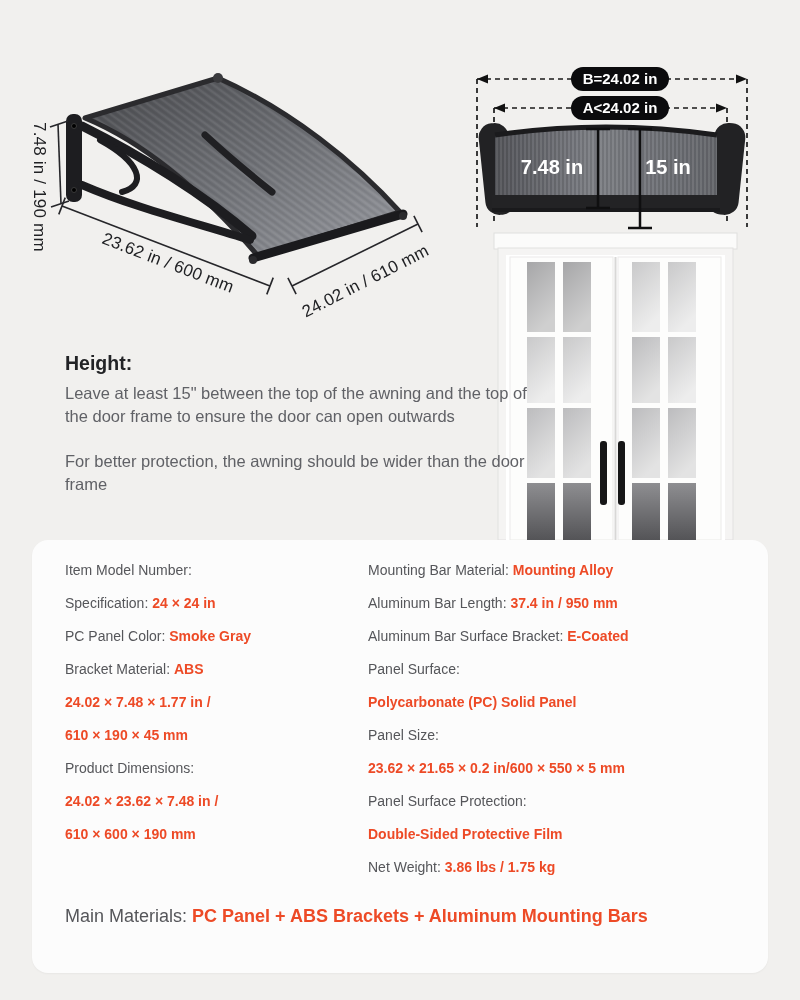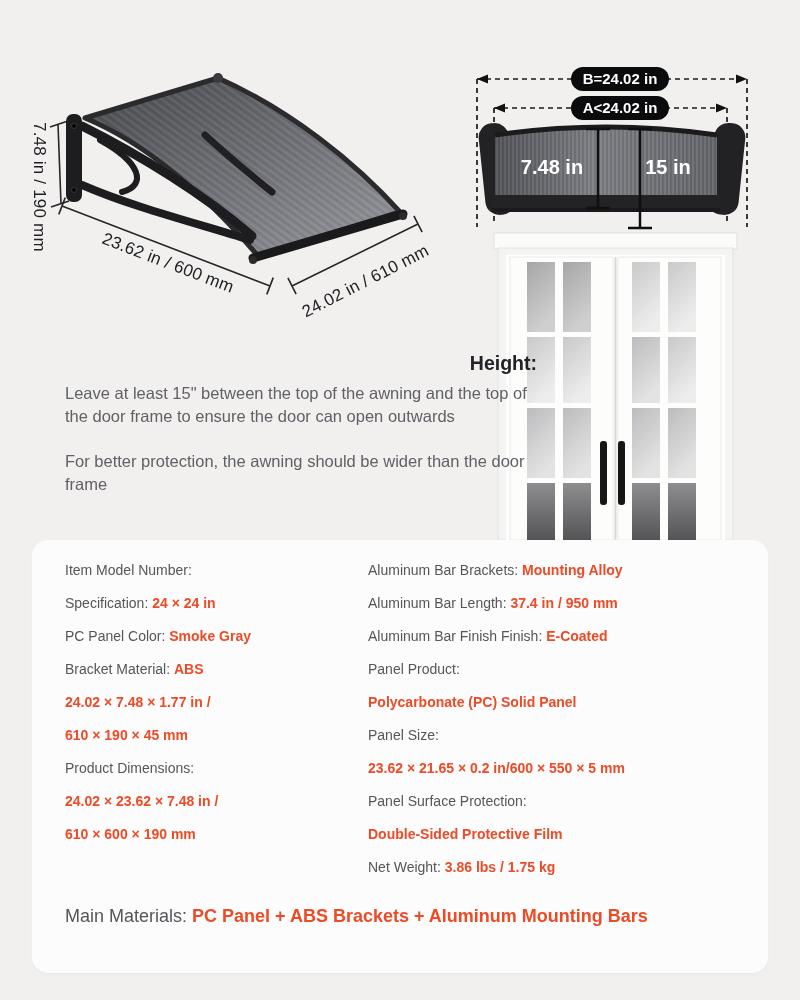--- a/index.html
+++ b/index.html
@@ -7,21 +7,21 @@
     position:relative;width:800px;height:1000px;overflow:hidden;
     background:#f1f0ee;font-family:"Liberation Sans",sans-serif;
   }
   svg{position:absolute;display:block;}
   .iso-svg{left:0;top:40px;}
   .front-svg{left:440px;top:55px;}
   .dimtext{font-family:"Liberation Sans",sans-serif;font-size:17px;font-weight:500;fill:#202124;letter-spacing:.2px;}
   .pilltext{font-family:"Liberation Sans",sans-serif;font-size:15px;font-weight:700;fill:#ffffff;}
   .paneltext{font-family:"Liberation Sans",sans-serif;font-size:20px;font-weight:700;fill:#ffffff;}
   .notes{position:absolute;left:65px;top:352px;width:472px;}
-  .notes h3{margin:0 0 7px 0;font-size:19.5px;font-weight:700;color:#222326;text-align:right;}
+  .notes h3{margin:0 0 7px 0;font-size:19.5px;font-weight:700;color:#222326;}
   .notes p{margin:0 0 22px 0;font-size:16.5px;line-height:23px;color:#606166;}
   .card{
     position:absolute;left:32px;top:540px;width:736px;height:433px;
     background:#fcfcfc;border-radius:16px;box-shadow:0 1px 2px rgba(0,0,0,.04);
   }
   .col{position:absolute;top:14px;}
   .col1{left:33px;width:300px;}
   .col2{left:336px;width:410px;}
   .srow{height:33px;line-height:33px;font-size:14px;white-space:nowrap;}
   .lab{color:#55565a;}
@@ -194,24 +194,24 @@
       <div class="srow"><span class="lab">Specification: </span><span class="val">24 × 24 in</span></div>
       <div class="srow"><span class="lab">PC Panel Color: </span><span class="val">Smoke Gray</span></div>
       <div class="srow"><span class="lab">Bracket Material: </span><span class="val">ABS</span></div>
       <div class="srow"><span class="lab"></span><span class="val">24.02 × 7.48 × 1.77 in /</span></div>
       <div class="srow"><span class="lab"></span><span class="val">610 × 190 × 45 mm</span></div>
       <div class="srow"><span class="lab">Product Dimensions:</span><span class="val"></span></div>
       <div class="srow"><span class="lab"></span><span class="val">24.02 × 23.62 × 7.48 in /</span></div>
       <div class="srow"><span class="lab"></span><span class="val">610 × 600 × 190 mm</span></div>
     </div>
     <div class="col col2">
-      <div class="srow"><span class="lab">Aluminum Bar Brackets: </span><span class="val">Mounting Alloy</span></div>
+      <div class="srow"><span class="lab">Mounting Bar Material: </span><span class="val">Mounting Alloy</span></div>
       <div class="srow"><span class="lab">Aluminum Bar Length: </span><span class="val">37.4 in / 950 mm</span></div>
-      <div class="srow"><span class="lab">Aluminum Bar Finish Finish: </span><span class="val">E-Coated</span></div>
-      <div class="srow"><span class="lab">Panel Product:</span><span class="val"></span></div>
+      <div class="srow"><span class="lab">Aluminum Bar Surface Bracket: </span><span class="val">E-Coated</span></div>
+      <div class="srow"><span class="lab">Panel Surface:</span><span class="val"></span></div>
       <div class="srow"><span class="lab"></span><span class="val">Polycarbonate (PC) Solid Panel</span></div>
       <div class="srow"><span class="lab">Panel Size:</span><span class="val"></span></div>
       <div class="srow"><span class="lab"></span><span class="val">23.62 × 21.65 × 0.2 in/600 × 550 × 5 mm</span></div>
       <div class="srow"><span class="lab">Panel Surface Protection:</span><span class="val"></span></div>
       <div class="srow"><span class="lab"></span><span class="val">Double-Sided Protective Film</span></div>
       <div class="srow"><span class="lab">Net Weight: </span><span class="val">3.86 lbs / 1.75 kg</span></div>
     </div>
     <div class="sfooter">
       <span class="lab">Main Materials: </span><span class="val">PC Panel + ABS Brackets + Aluminum Mounting Bars</span>
     </div>

